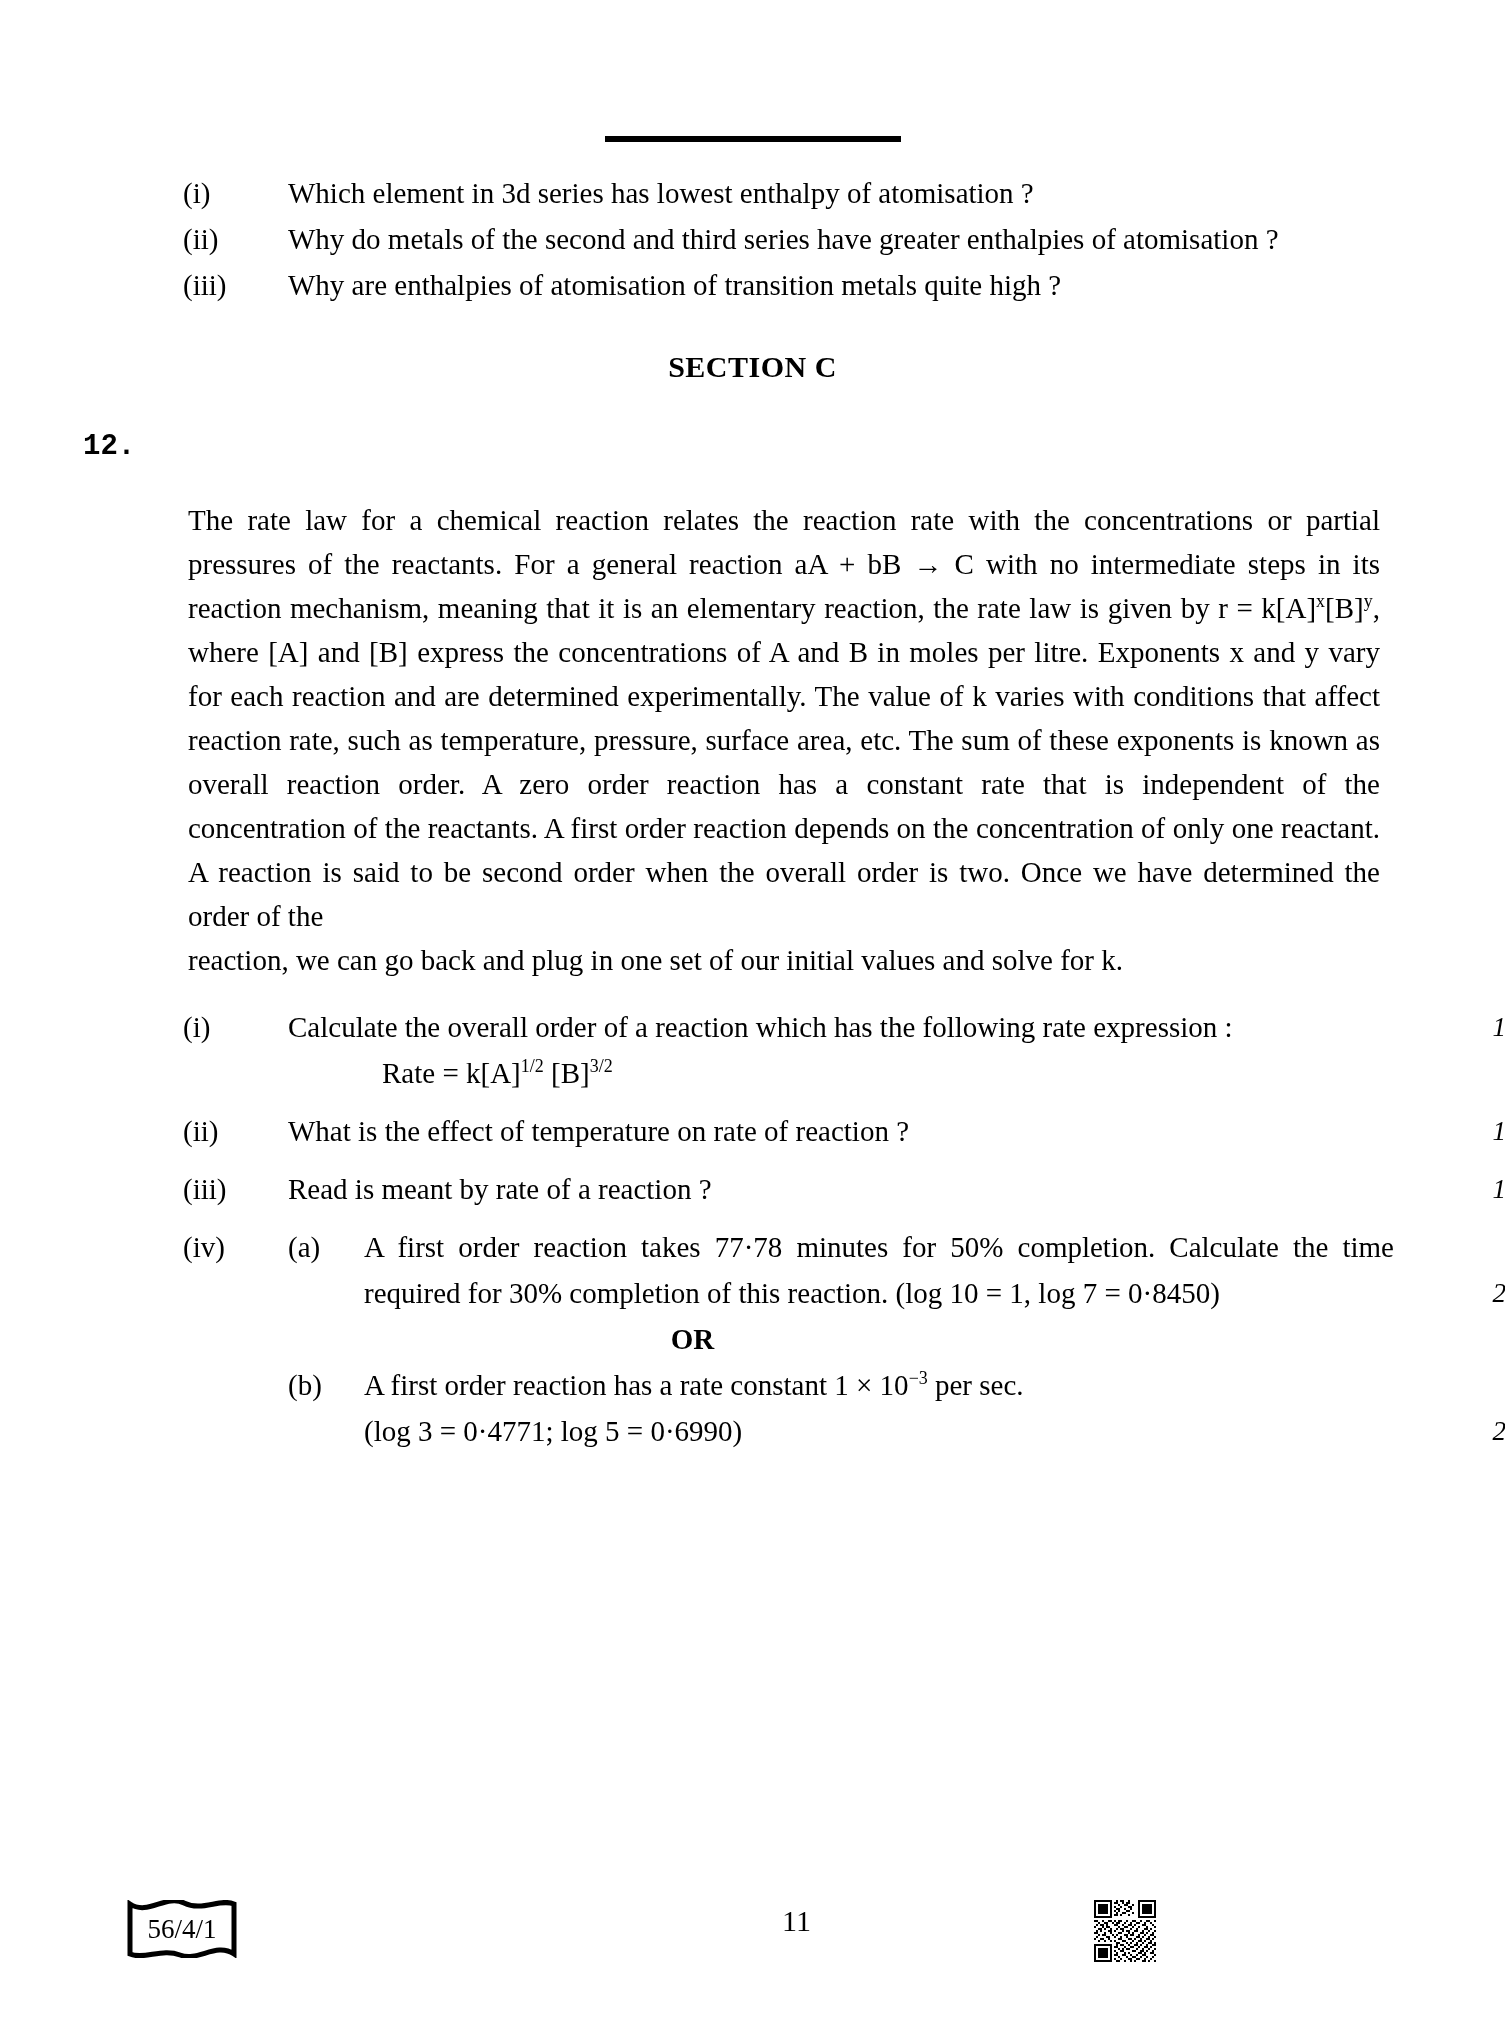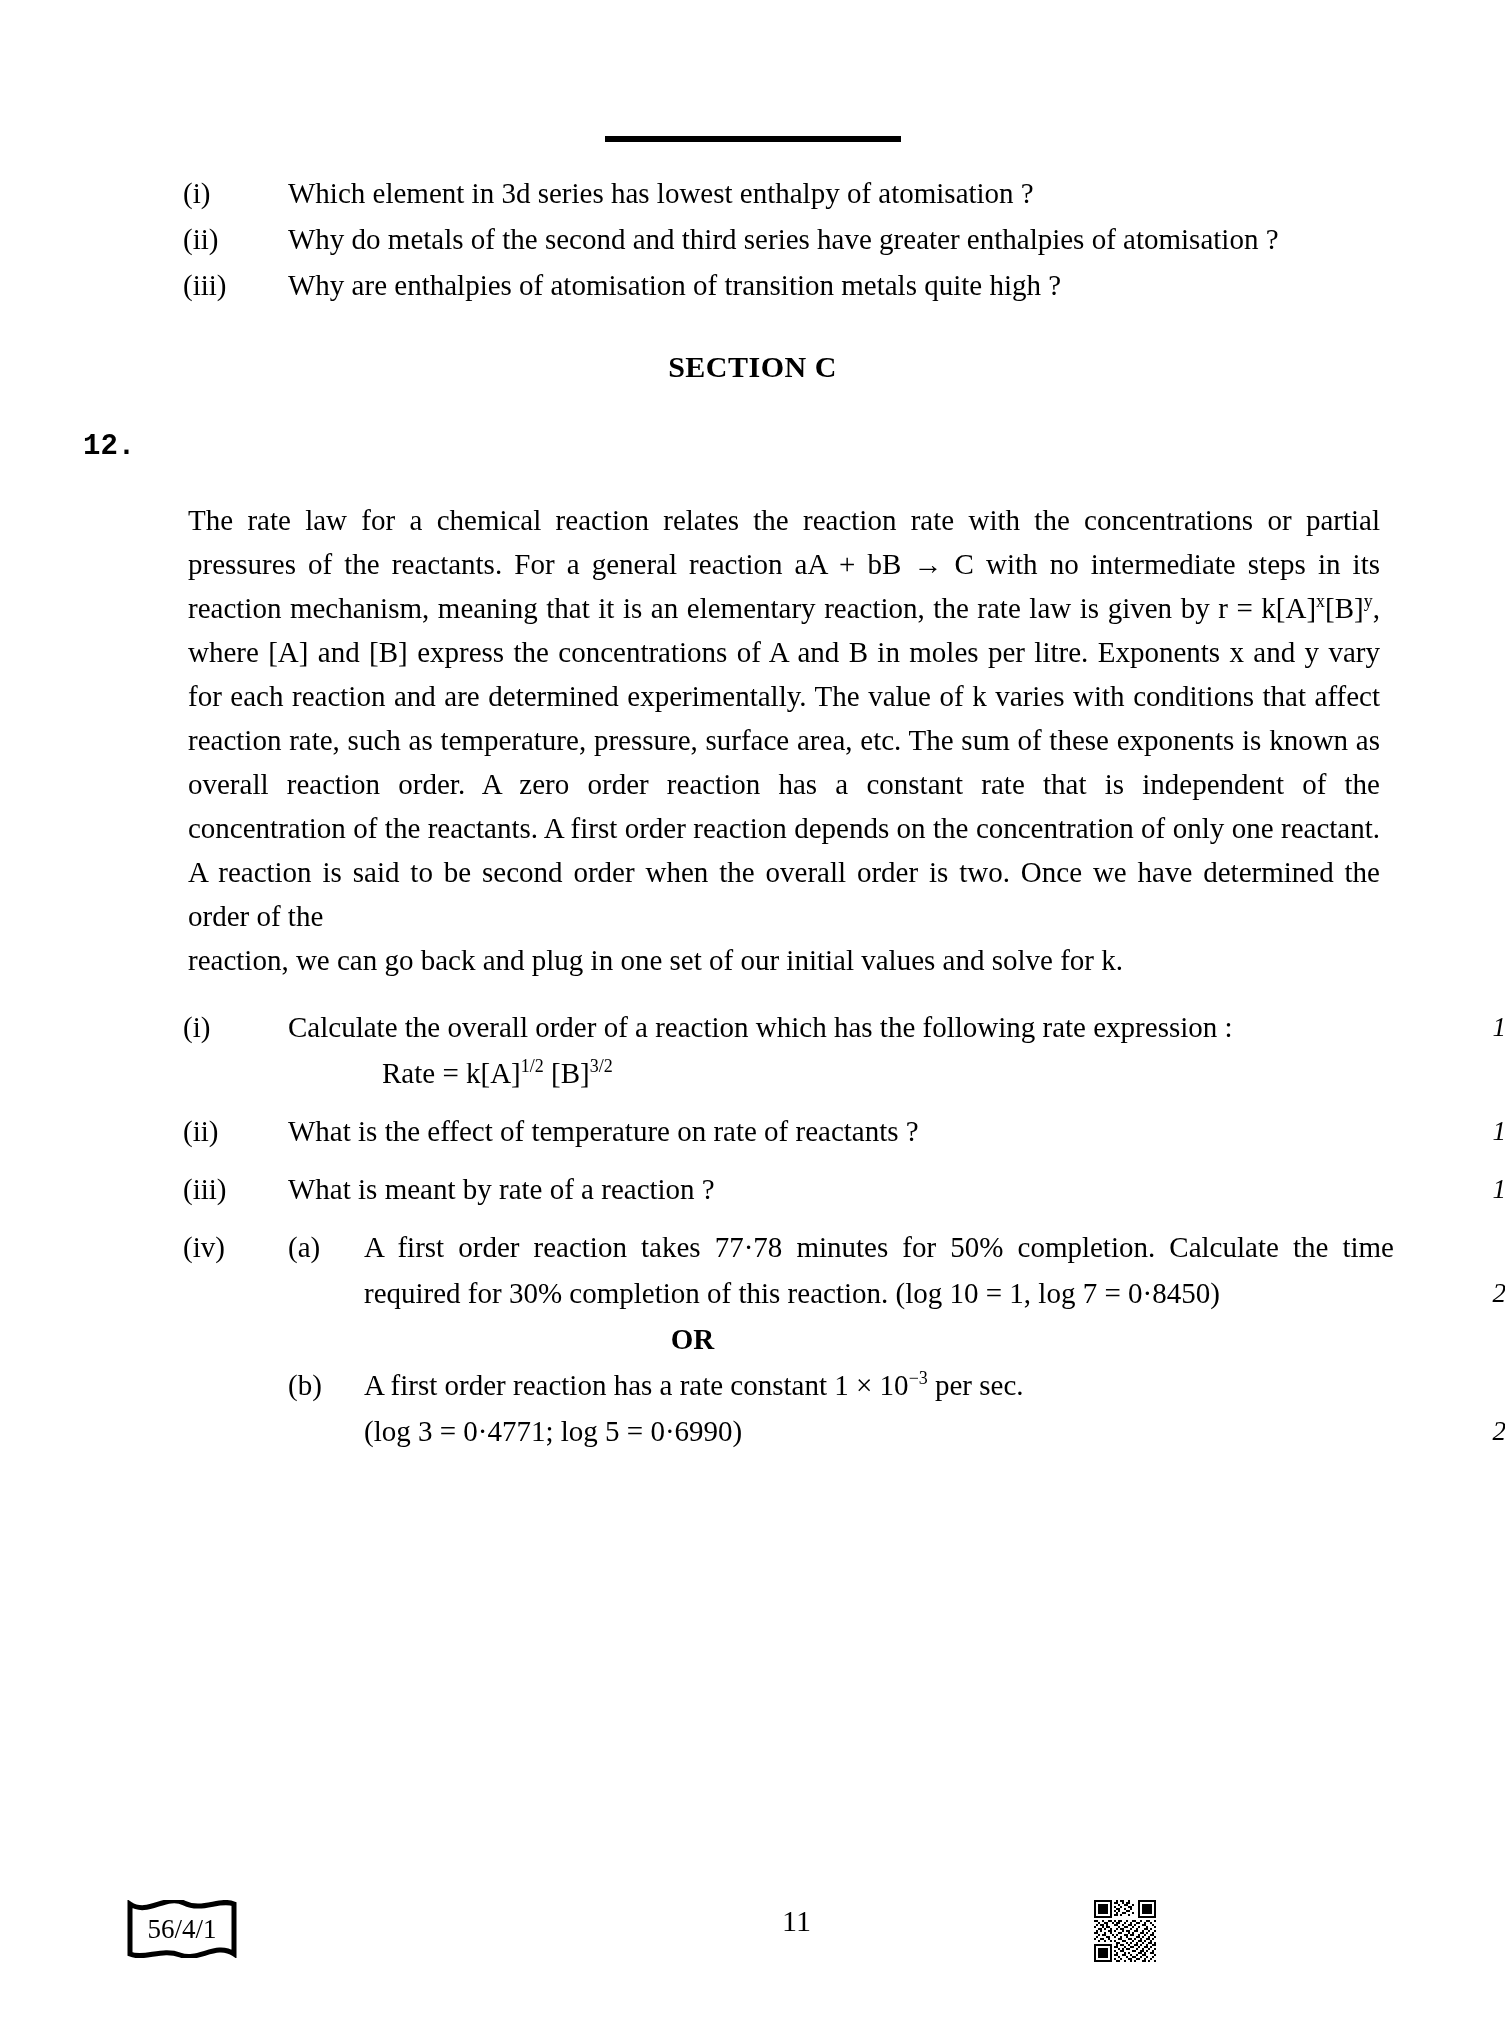--- a/index.html
+++ b/index.html
@@ -211,31 +211,31 @@
     </div>
     <div class="formula">
       <span>Rate = k[A]</span><sup>1/2</sup><span> [B]</span><sup>3/2</sup>
     </div>
 
     <div class="spacer-sm"></div>
 
     <div class="row">
       <div class="marker roman-2">(ii)</div>
       <div class="body nojust">
-        <span>What is the effect of temperature on rate of reactants ?</span>
+        <span>What is the effect of temperature on rate of reaction ?</span>
         <span class="marks-inline">1</span>
       </div>
     </div>
 
     <div class="spacer-sm"></div>
 
     <div class="row">
       <div class="marker roman-2">(iii)</div>
       <div class="body nojust">
-        <span>What is meant by rate of a reaction ?</span>
+        <span>Read is meant by rate of a reaction ?</span>
         <span class="marks-inline">1</span>
       </div>
     </div>
 
     <div class="spacer-sm"></div>
 
     <div class="row">
       <div class="marker roman-2">(iv)</div>
       <div class="marker sub">(a)</div>
       <div class="body">

